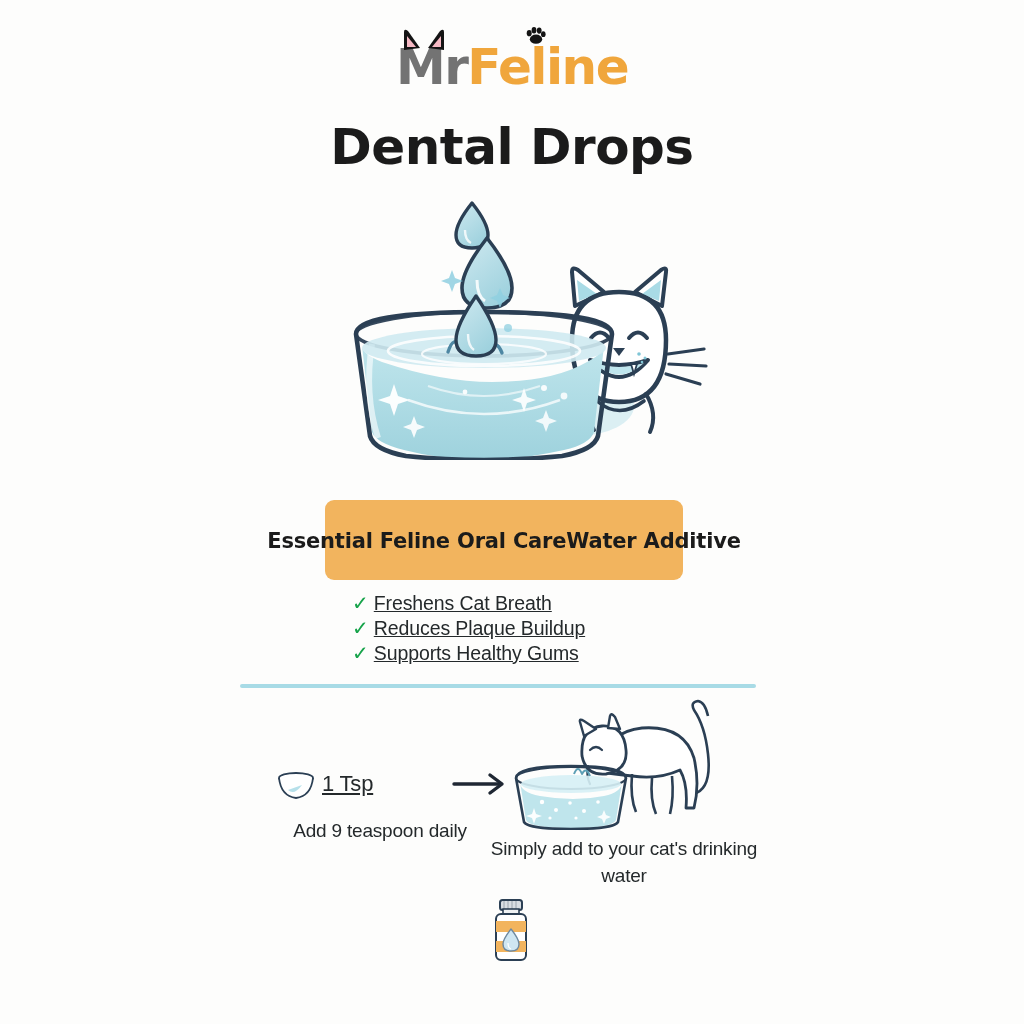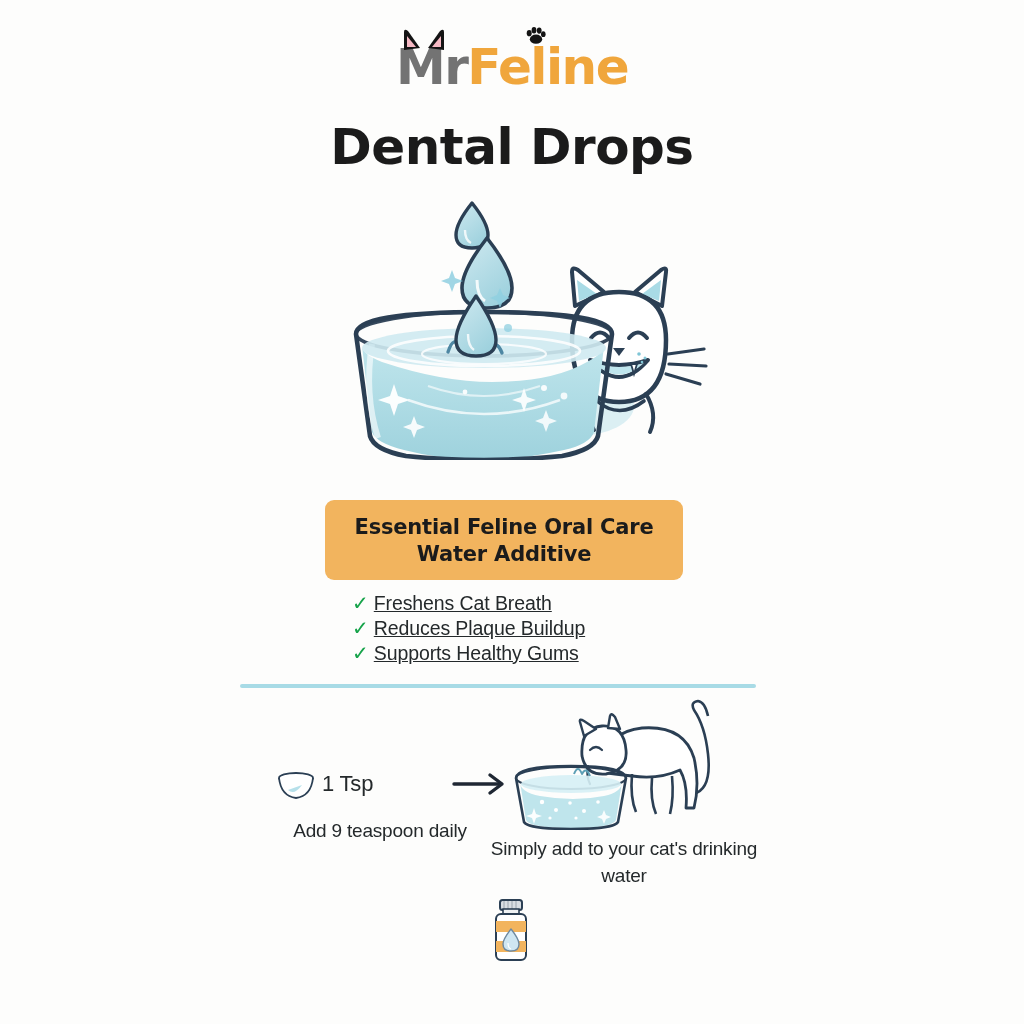--- a/index.html
+++ b/index.html
@@ -79,21 +79,21 @@
   
   .banner {
     position: absolute;
     left: 325px;
     top: 500px;
     width: 358px;
     height: 80px;
     background: #f2b45e;
     border-radius: 9px;
     display: flex;
-    flex-direction: column;
+    flex-direction: row;
     align-items: center;
     justify-content: center;
     box-sizing: border-box;
     padding: 2px 10px 0;
   }
   .banner-line {
     font-family: "DejaVu Sans", sans-serif;
     font-weight: bold;
     font-size: 21px;
     color: #1b1b1b;
@@ -149,20 +149,21 @@
     width: 40px;
     height: 30px;
   }
   .usage-tsp {
     position: absolute;
     left: 322px;
     top: 771px;
     font-size: 22px;
     color: #24292b;
     letter-spacing: -0.2px;
+    text-decoration: underline;
   }
   .usage-caption-left {
     position: absolute;
     left: 180px;
     top: 820px;
     width: 400px;
     text-align: center;
     font-size: 19px;
     color: #24292b;
     letter-spacing: -0.2px;

